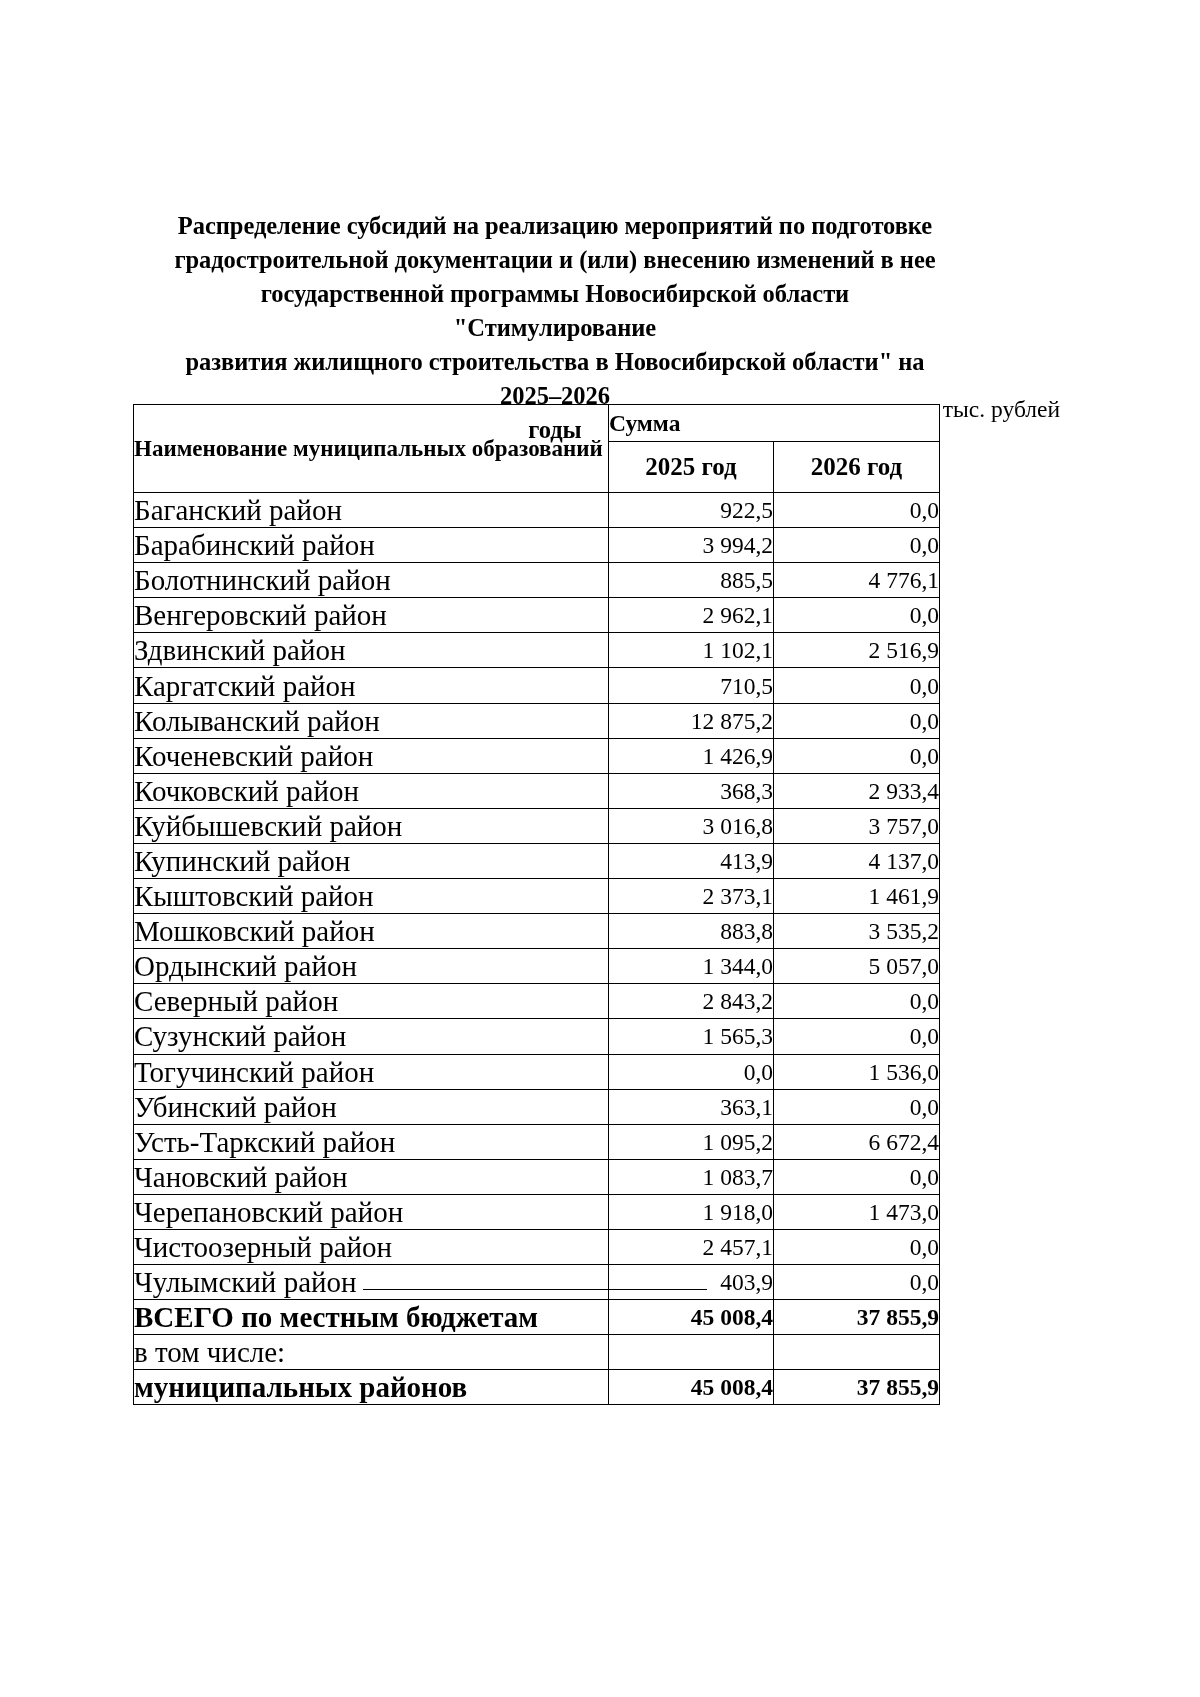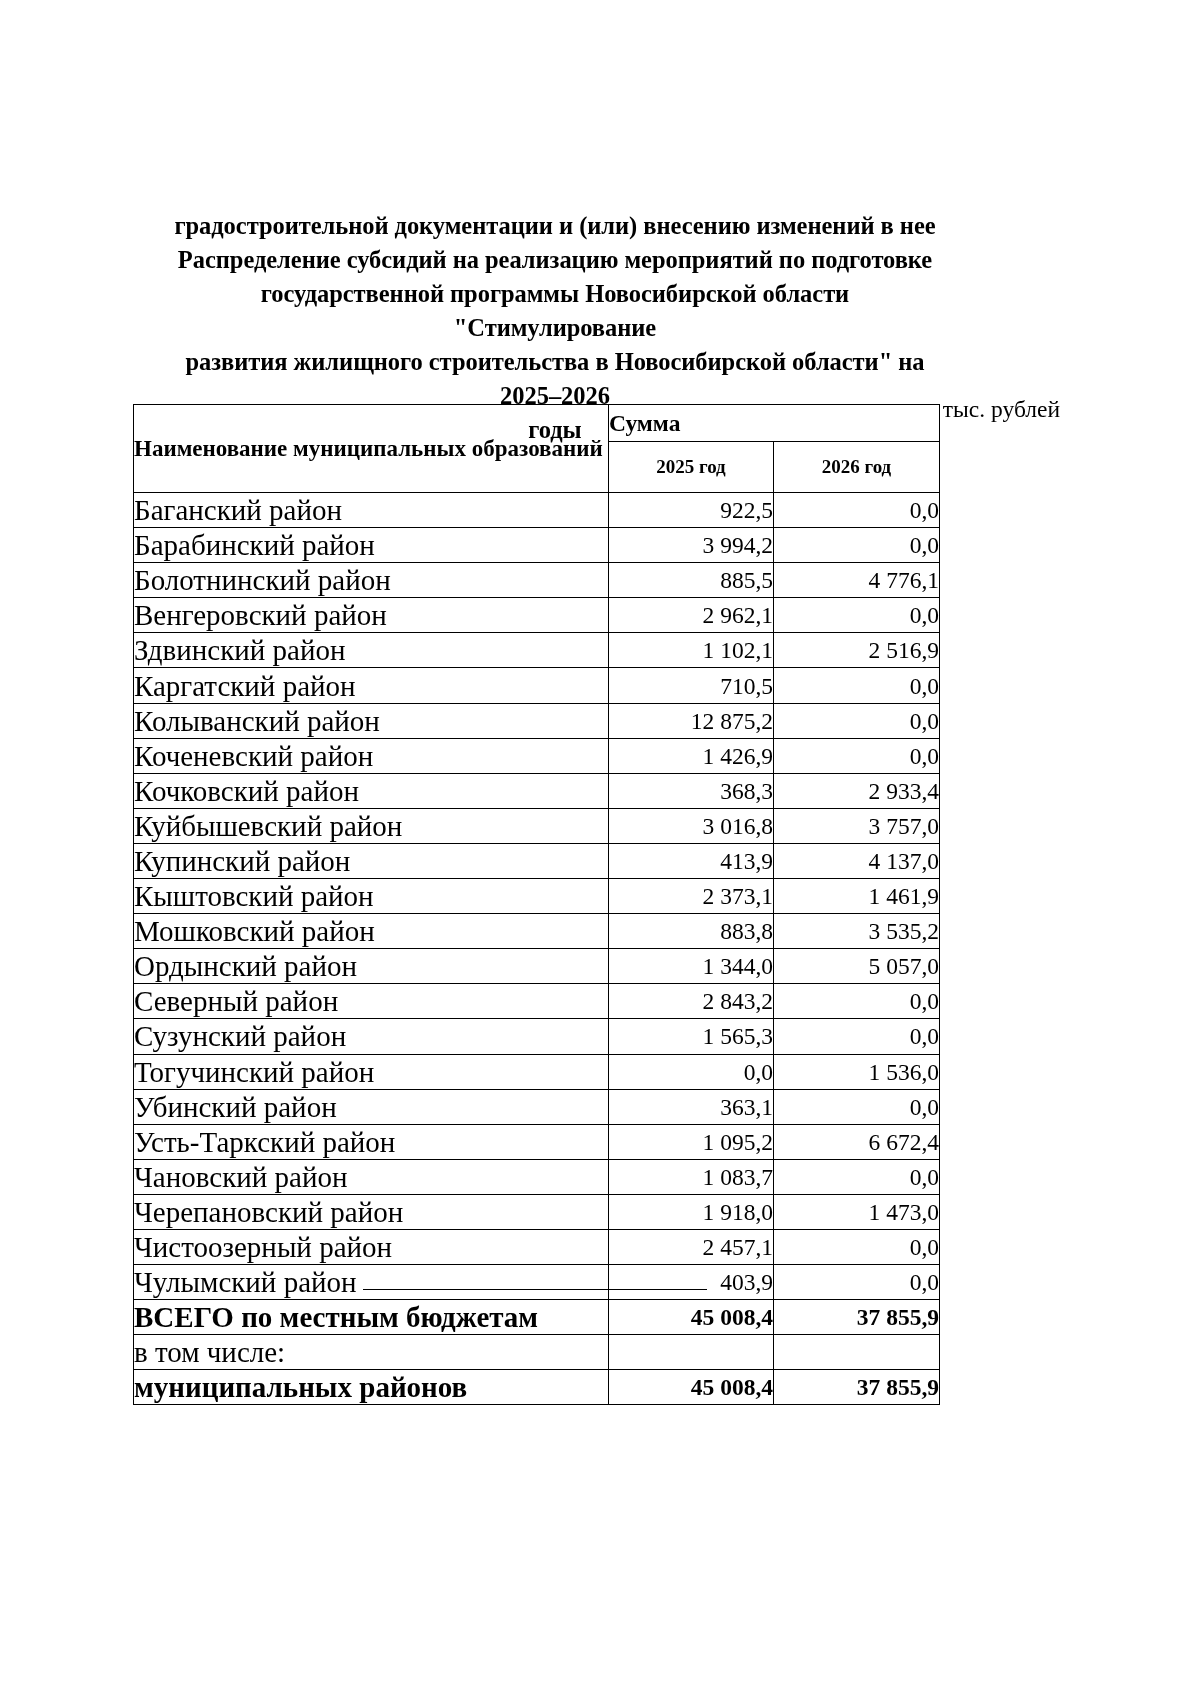--- a/index.html
+++ b/index.html
@@ -92,21 +92,21 @@
   th.hdr-sum {
     text-align: left;
     font-weight: bold;
     font-size: 23.5px;
     height: 36px;
     line-height: 30px;
   }
   th.hdr-year {
     text-align: center;
     font-weight: bold;
-    font-size: 19px;
+    font-size: 25px;
     height: 50px;
     line-height: 28px;
   }
 
   td.name-cell {
     text-align: left;
     padding: 0 6px 0 9px;
     height: 34.1px;
     line-height: 30px;
     font-size: 29px;
@@ -138,22 +138,22 @@
     border-top: 1.7px solid #000000;
   }
 </style>
 </head>
 <body>
 
 <div class="page">
 
 
   <h1 class="doc-title">
+    <span style="display: block;">Распределение субсидий на реализацию мероприятий по подготовке</span>
     <span style="display: block;">градостроительной документации и (или) внесению изменений в нее</span>
-    <span style="display: block;">Распределение субсидий на реализацию мероприятий по подготовке</span>
     <span style="display: block;">государственной программы Новосибирской области "Стимулирование</span>
     <span style="display: block;">развития жилищного строительства в Новосибирской области" на 2025–2026</span>
     <span style="display: block;">годы</span>
   </h1>
 
   <div class="units">тыс. рублей</div>
 
   <div class="table-wrap">
     <table class="grid">
       <colgroup>

